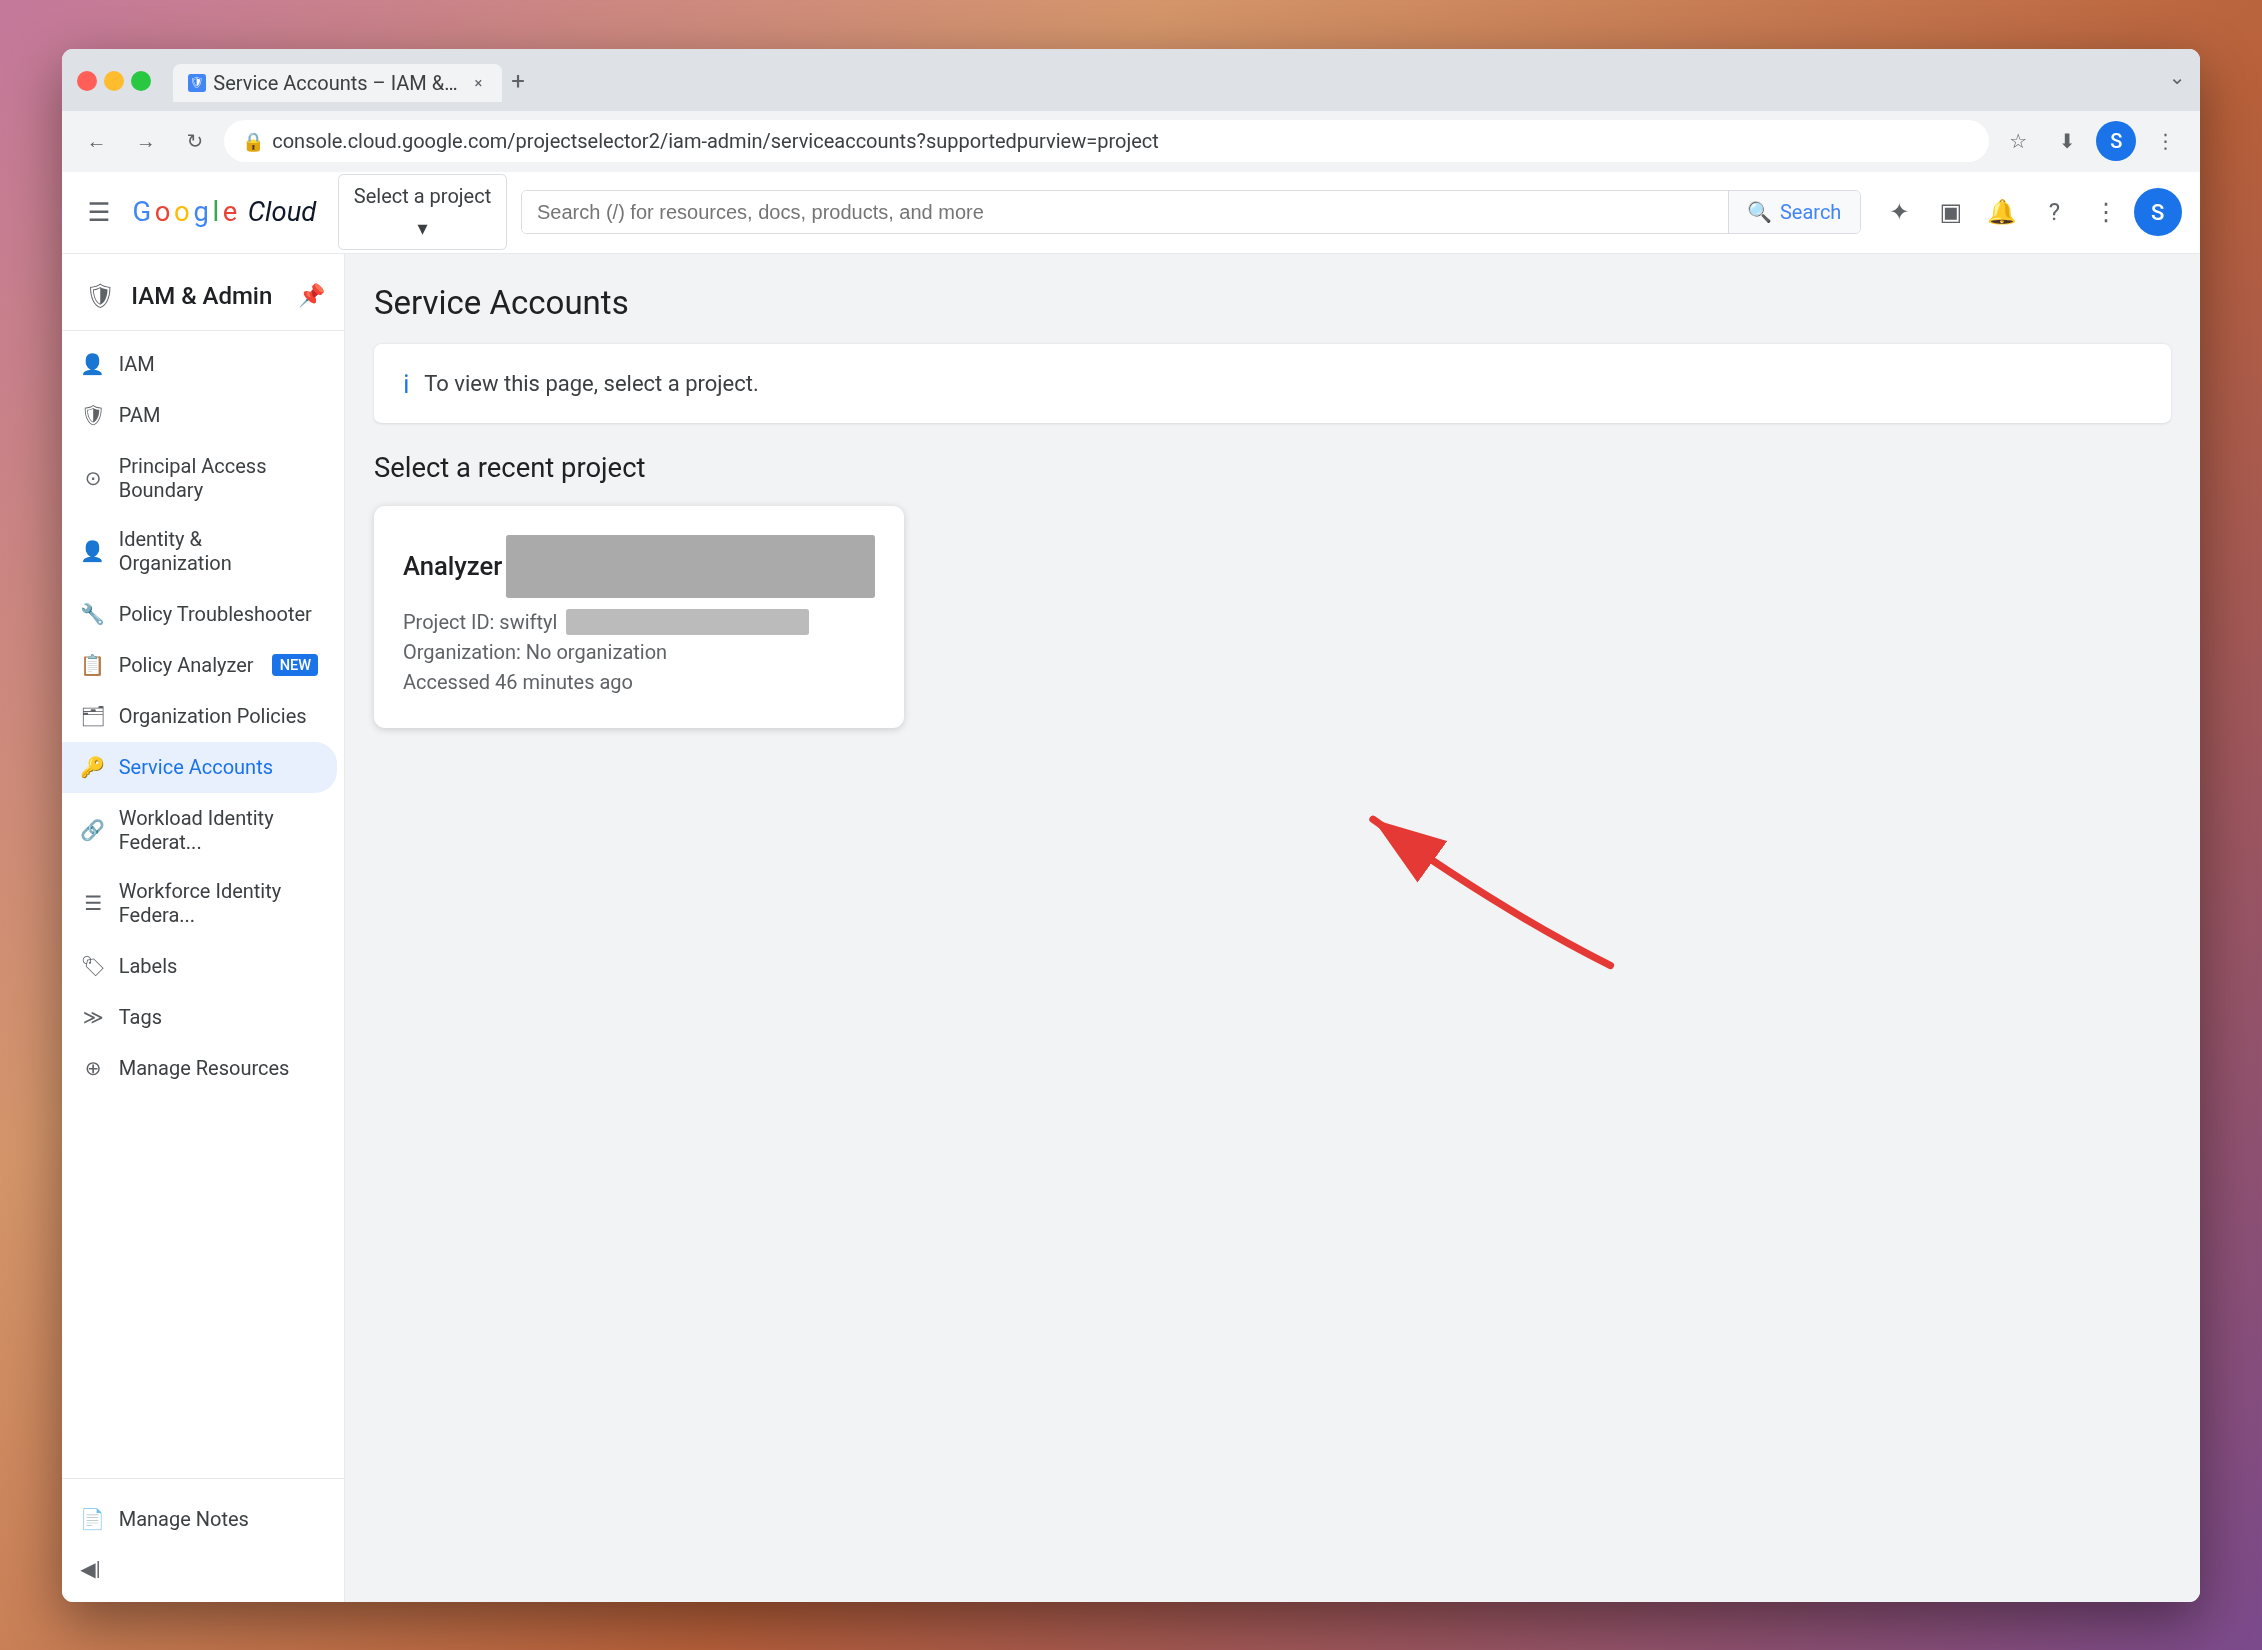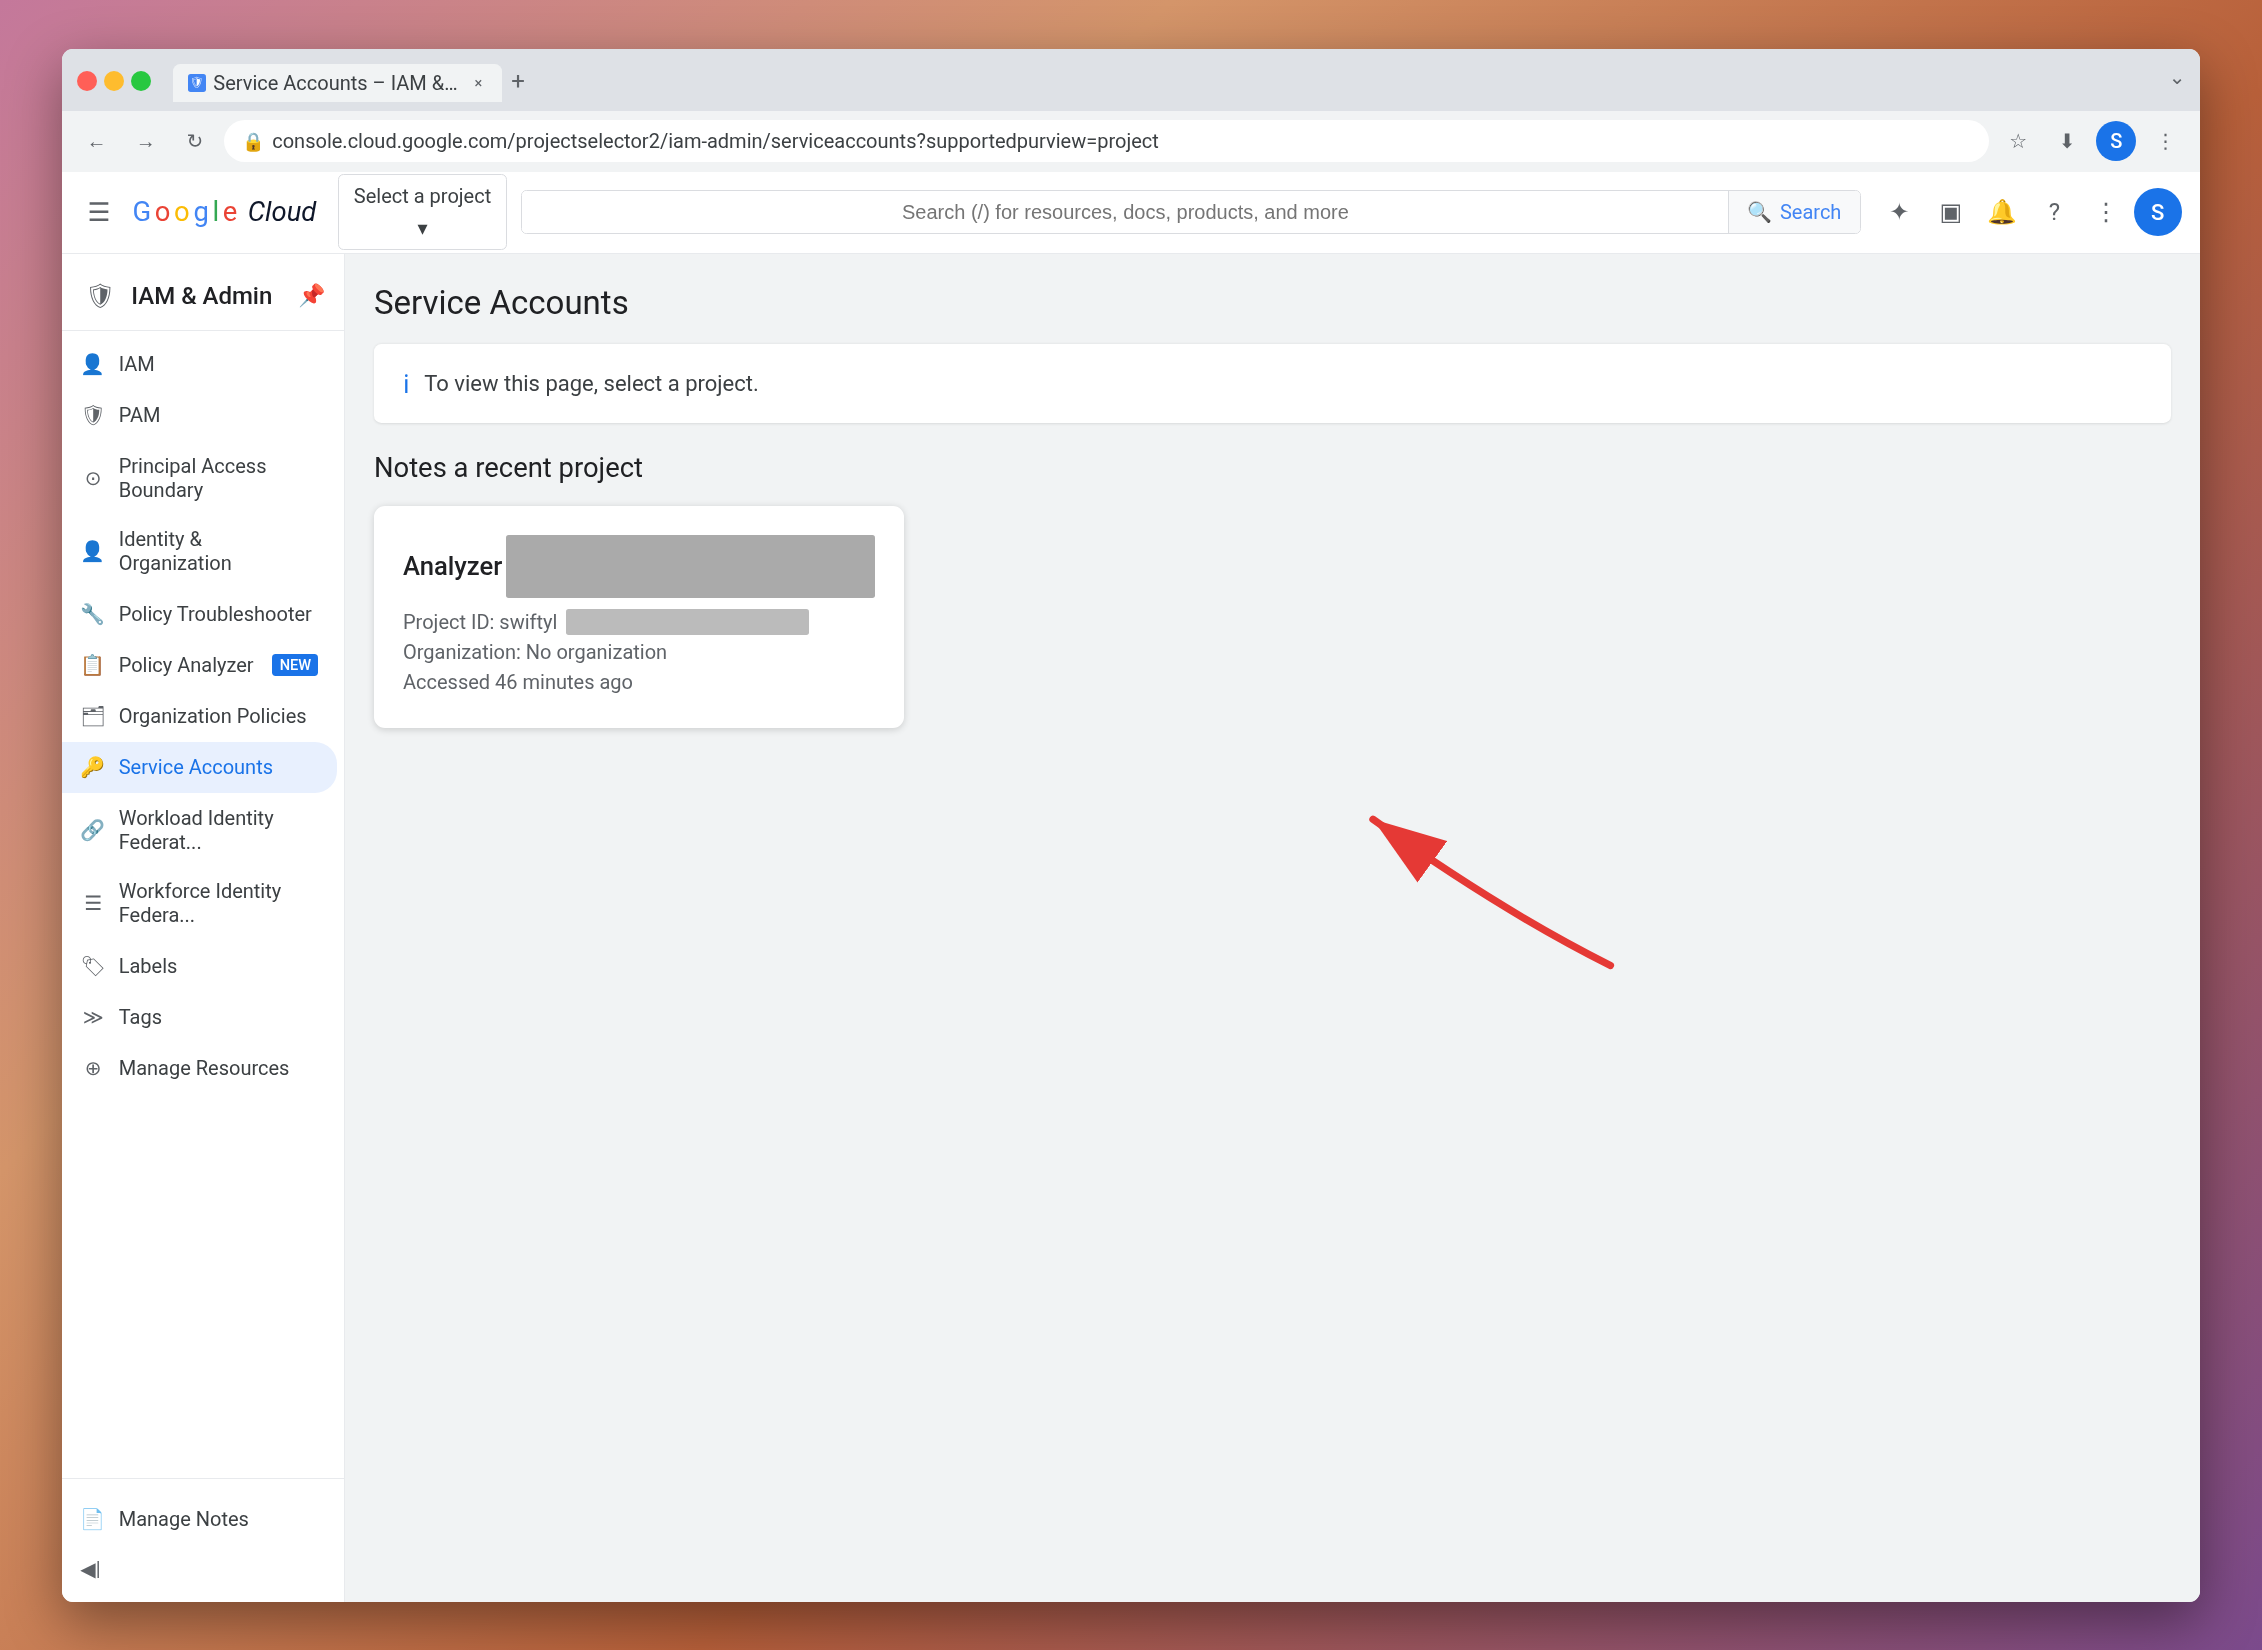--- a/index.html
+++ b/index.html
@@ -137,21 +137,21 @@
       cursor: pointer; background: white; flex-direction: column;
     }
     .search-bar {
       flex: 1;
       display: flex; align-items: center;
       border: 0.9px solid #dadce0; border-radius: 5.5px;
       background: white; overflow: hidden;
     }
     .search-input {
       flex: 1; border: none; outline: none;
-      padding: 9.1px 14.6px; font-size: 20px; color: #5f6368; text-align: center;
+      padding: 9.1px 14.6px; font-size: 20px; color: #5f6368;
     }
     .search-btn {
       display: flex; align-items: center; gap: 7.3px;
       padding: 9.1px 18.3px; background: #f8f9fa;
       border-left: 0.9px solid #dadce0;
       color: #4285f4; font-size: 20px; cursor: pointer;
     }
     .top-nav-icons { display: flex; align-items: center; gap: 3.7px; }
     .top-icon {
       width: 48px; height: 48px; border-radius: 50%;
@@ -440,21 +440,21 @@
       </div>
 
       <div class="page-content">
         <div class="page-title">Service Accounts</div>
 
         <div class="info-banner">
           <span class="info-icon">ℹ</span>
           <span class="info-text">To view this page, select a project.</span>
         </div>
 
-        <div class="section-title">Notes a recent project</div>
+        <div class="section-title">Select a recent project</div>
 
         <div class="project-card">
           <div class="project-name">
             <span>Analyzer</span>
             <span class="blurred" style="font-size:25.6px; background:#aaa; padding:1.8px 7.3px; letter-spacing:3.7px;">████████ ██ █ ██ ███</span>
           </div>
           <div class="project-detail">
             <span>Project ID: swiftyl</span>
             <span class="blurred" style="font-size:20px; background:#bbb; padding:0.9px 5.5px; margin-left:3.7px;">████ █ █████ ██ ███</span>
           </div>

